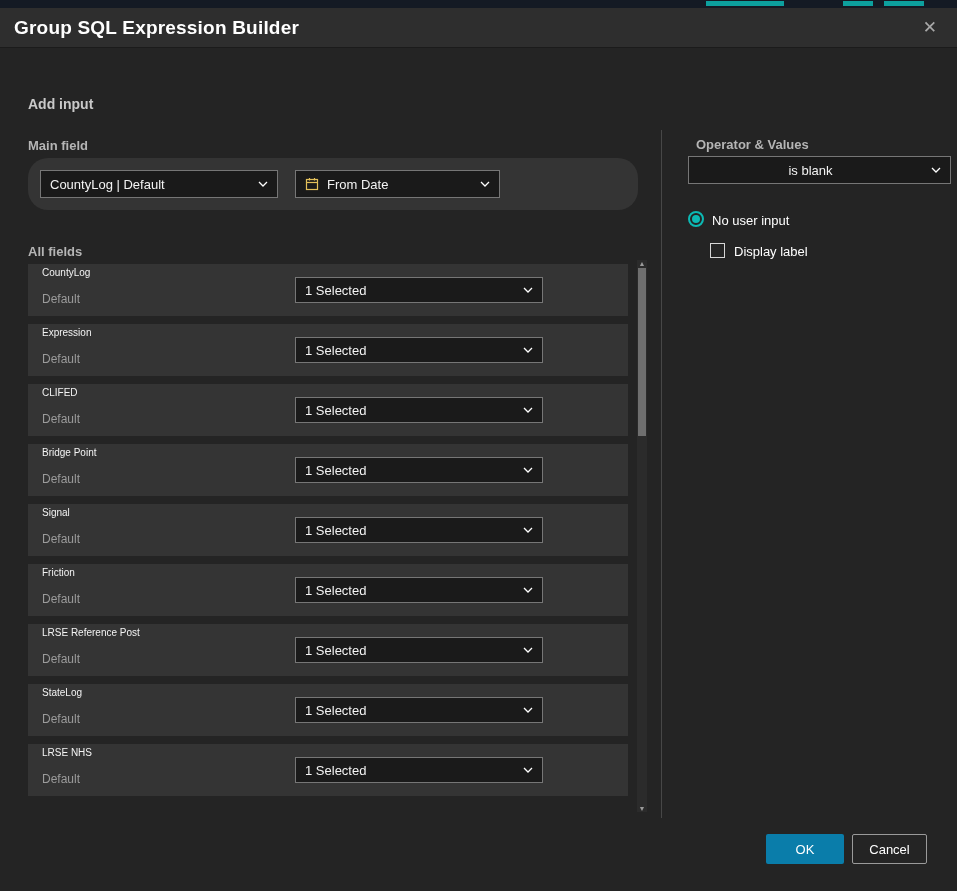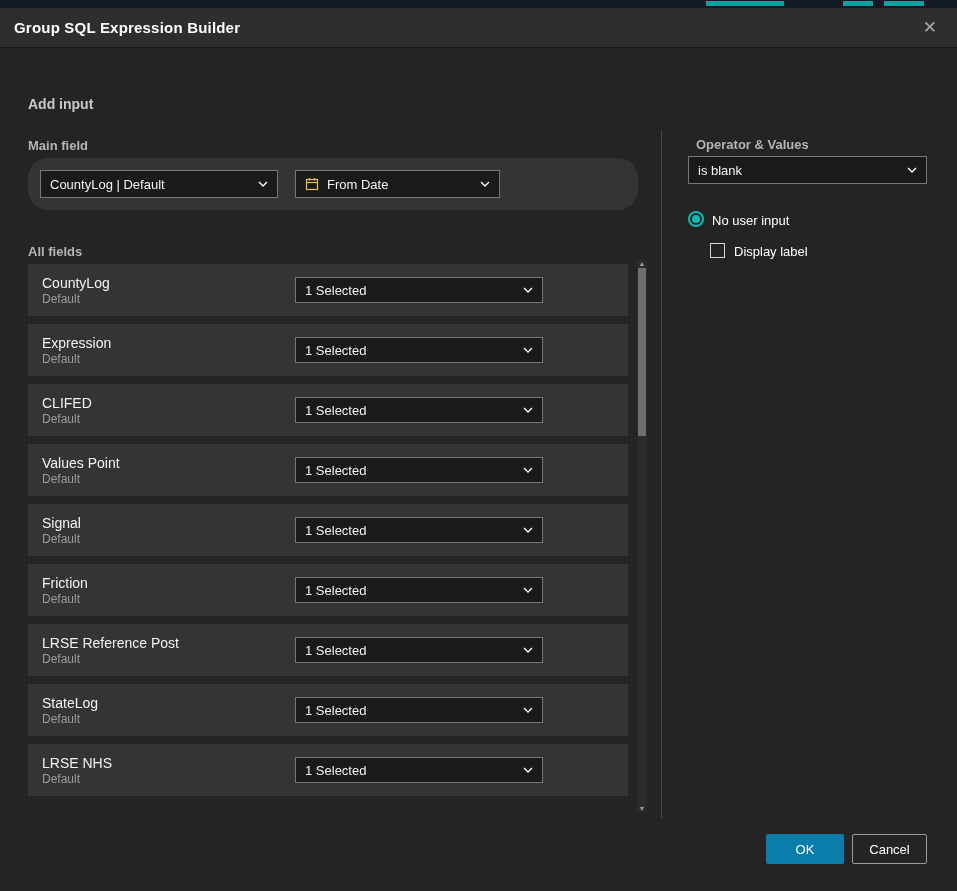--- a/index.html
+++ b/index.html
@@ -14,34 +14,34 @@
     --txt-dim:#9b9b9b;
     --heading:#c9c9c9;
   }
   *{margin:0;padding:0;box-sizing:border-box;}
   body{background:#000;font-family:"Liberation Sans",sans-serif;}
   .stage{position:relative;width:957px;height:891px;background:#141a24;overflow:hidden;}
   .bg-frag{position:absolute;top:1px;height:5px;background:var(--accent);opacity:.85;}
   .dialog{position:absolute;left:0;right:0;top:8px;bottom:0;background:var(--dlg-bg);}
   .hdr{position:absolute;left:0;right:0;top:0;height:40px;background:var(--hdr-bg);
        display:flex;align-items:center;padding:0 14px;border-bottom:1px solid #1b1b1b;}
-  .hdr-title{font-size:15px;font-weight:700;color:#ffffff;letter-spacing:.2px;}
+  .hdr-title{font-size:19px;font-weight:700;color:#ffffff;letter-spacing:.2px;}
   .close-btn{margin-left:auto;color:#a8a8a8;font-size:17px;cursor:pointer;line-height:1;padding:4px 6px;}
   .sec-h{position:absolute;font-size:14px;font-weight:700;color:var(--heading);}
   .sub-h{position:absolute;font-size:13px;font-weight:700;color:#b5b5b5;}
   .panel{position:absolute;background:var(--panel);border-radius:20px;}
   .dropdown{position:absolute;background:var(--dd-bg);border:1px solid var(--dd-border);
             display:flex;align-items:center;gap:8px;padding:0 9px;color:var(--txt);
             font-size:13px;cursor:pointer;}
   .dropdown .lbl{flex:1 1 auto;white-space:nowrap;overflow:hidden;}
   .chev{flex:0 0 auto;display:flex;align-items:center;}
   .cal{flex:0 0 auto;display:flex;align-items:center;}
   .rows{position:absolute;left:28px;top:256px;width:600px;}
   .field-row{position:relative;height:52px;margin-bottom:8px;background:var(--panel);}
-  .fr-name{position:absolute;left:14px;top:11px;font-size:14px;color:var(--txt);}
+  .fr-name{position:absolute;left:14px;top:3px;font-size:10px;color:var(--txt);}
   .fr-sub{position:absolute;left:14px;top:28px;font-size:12px;color:var(--txt-dim);}
   .row-dd{left:267px;top:13px;width:248px;height:26px;}
   .vdiv{position:absolute;left:661px;top:122px;width:1px;height:688px;background:#474747;}
   .scrollbar{position:absolute;left:637px;top:252px;width:10px;height:552px;background:#2b2b2b;}
   .scroll-thumb{position:absolute;left:1px;top:8px;width:8px;height:168px;background:#6f6f6f;}
   .scroll-arrow{position:absolute;left:0;width:10px;text-align:center;color:#9a9a9a;font-size:7px;line-height:7px;cursor:pointer;}
   .radio-outer{position:absolute;left:0px;top:203px;width:16px;height:16px;border-radius:50%;
                border:2px solid var(--accent);display:flex;align-items:center;justify-content:center;cursor:pointer;}
   .radio-dot{width:8px;height:8px;border-radius:50%;background:var(--accent);}
   .radio-lbl{position:absolute;left:24px;top:205px;font-size:13px;color:#ffffff;}
@@ -136,21 +136,21 @@
           <span class="lbl">1 Selected</span>
           <span class="chev">
               <svg width="10" height="6" viewBox="0 0 10 6">
                 <path d="M1 1 L5 5 L9 1" stroke="#ffffff" stroke-width="1.3" fill="none"></path>
               </svg>
             </span>
         </div>
       </div>
 
       <div class="field-row">
-        <div class="fr-name">Values Point</div>
+        <div class="fr-name">Bridge Point</div>
         <div class="fr-sub">Default</div>
         <div class="dropdown row-dd">
           <span class="lbl">1 Selected</span>
           <span class="chev">
               <svg width="10" height="6" viewBox="0 0 10 6">
                 <path d="M1 1 L5 5 L9 1" stroke="#ffffff" stroke-width="1.3" fill="none"></path>
               </svg>
             </span>
         </div>
       </div>
@@ -226,21 +226,21 @@
       <div class="scroll-arrow" style="top:0;">▲</div>
       <div class="scroll-thumb"></div>
       <div class="scroll-arrow" style="bottom:0;">▼</div>
     </div>
 
     <div class="vdiv"></div>
 
     <div class="right-col">
       <div class="sub-h" style="left:8px;top:129px;">Operator &amp; Values</div>
 
-      <div class="dropdown" style="left:0;top:148px;width:239px;height:28px;">
+      <div class="dropdown" style="left:0;top:148px;width:263px;height:28px;text-align:center;">
         <span class="lbl">is blank</span>
         <span class="chev">
           <svg width="10" height="6" viewBox="0 0 10 6">
               <path d="M1 1 L5 5 L9 1" stroke="#ffffff" stroke-width="1.3" fill="none"></path>
             </svg>
         </span>
       </div>
 
       <div class="radio-outer">
         <div class="radio-dot"></div>

